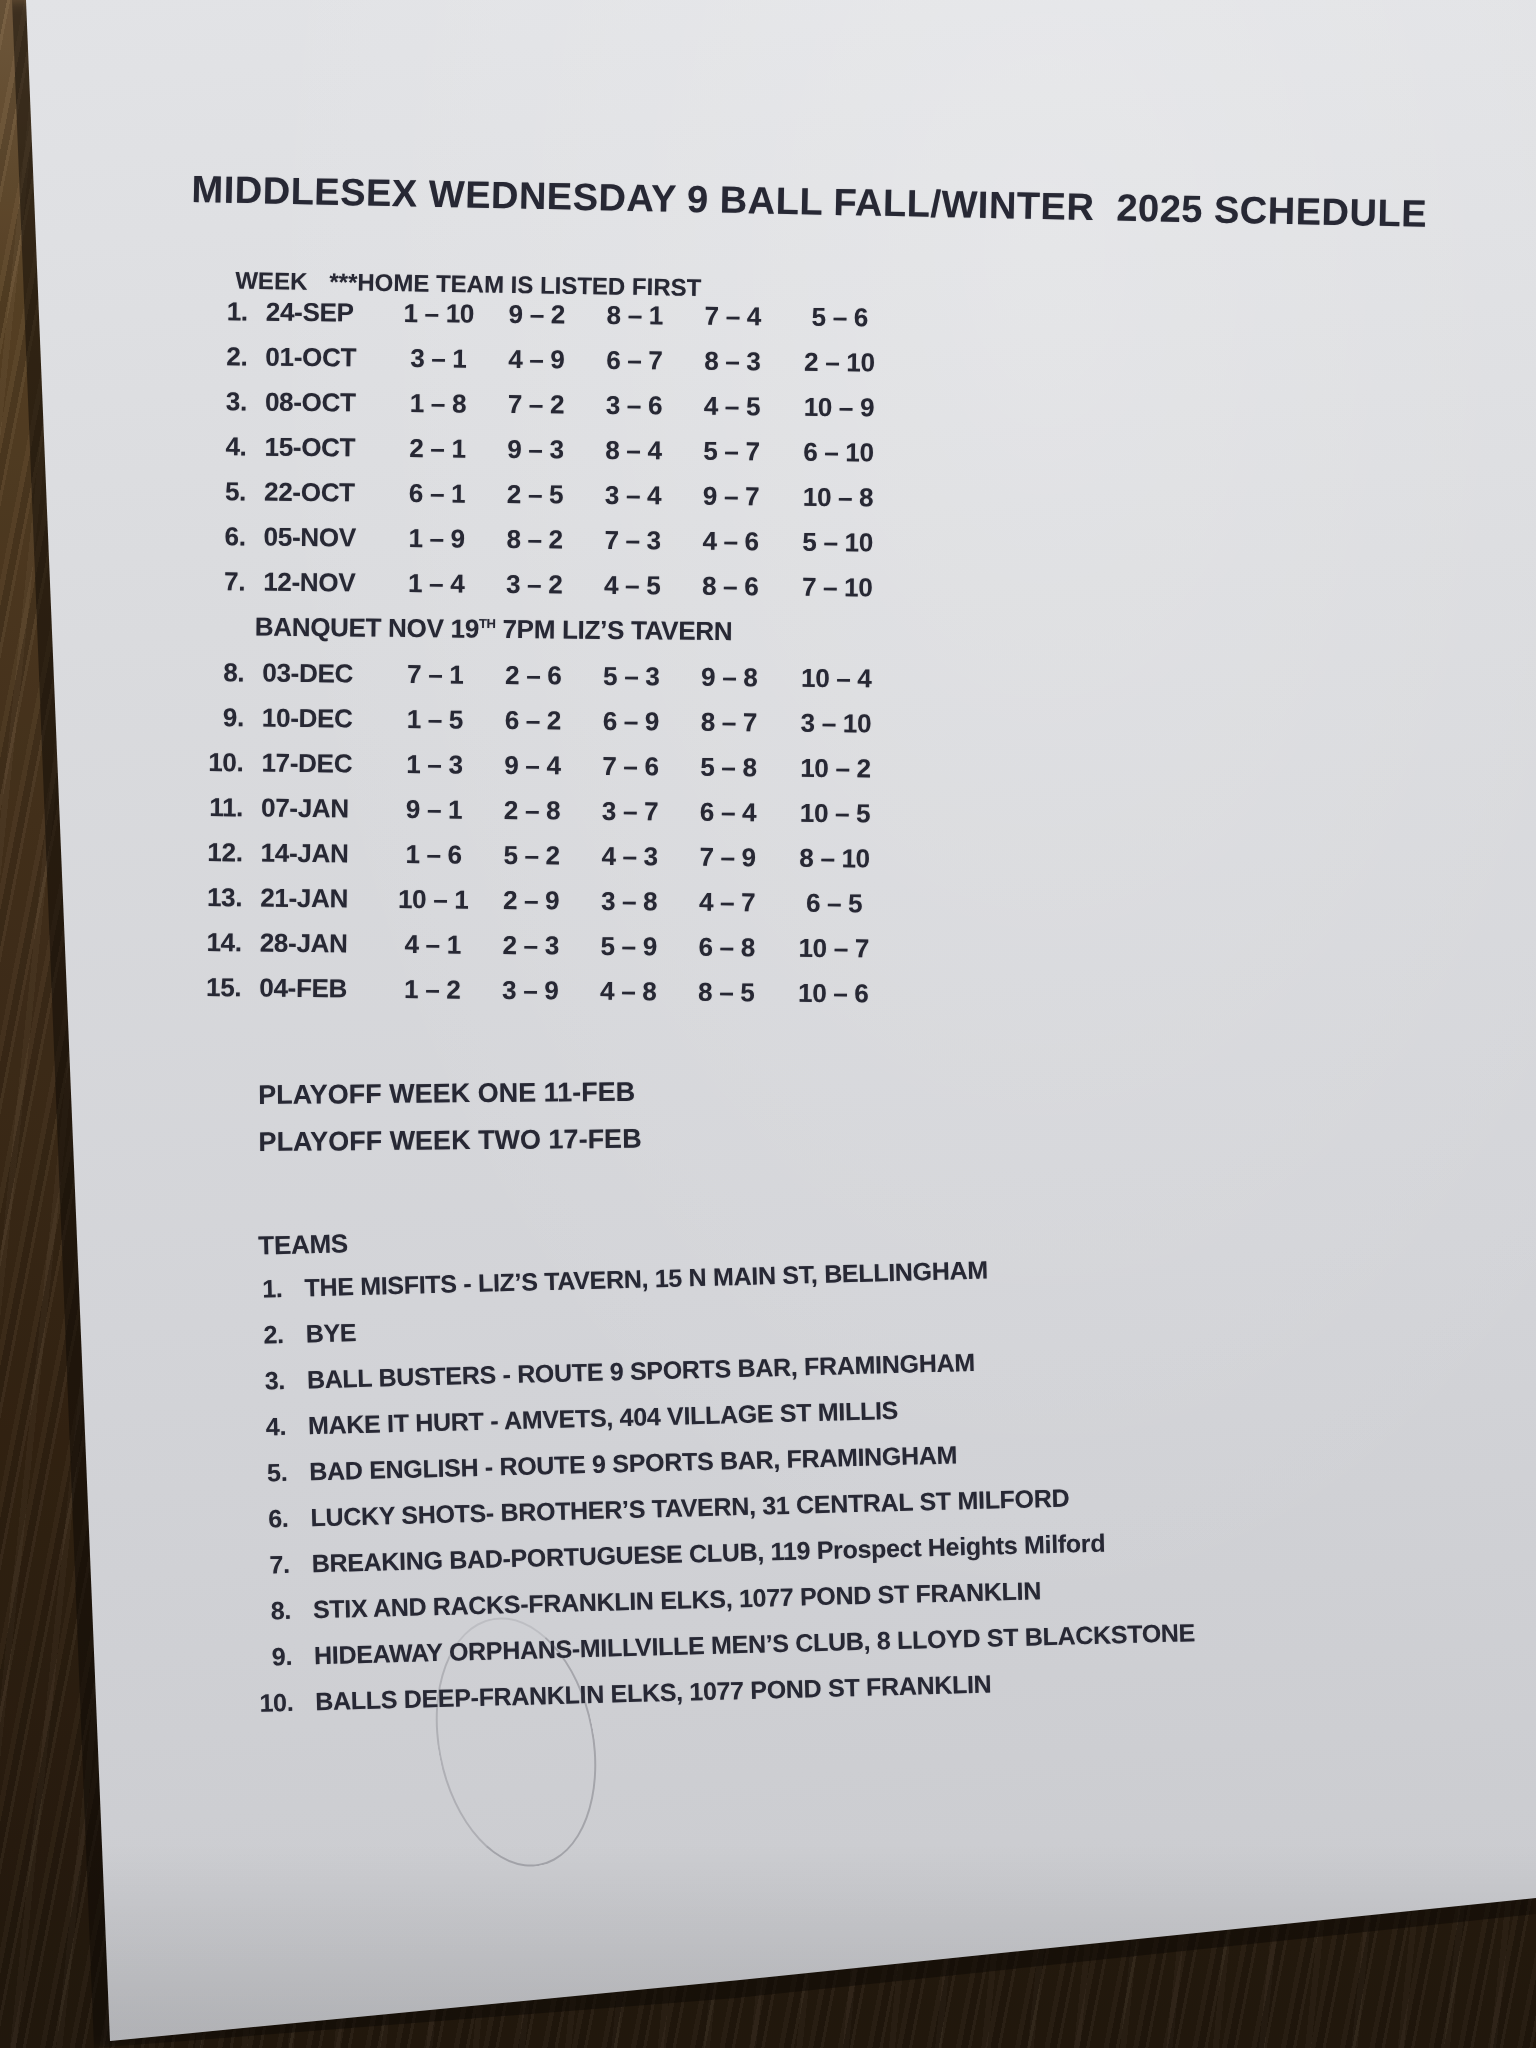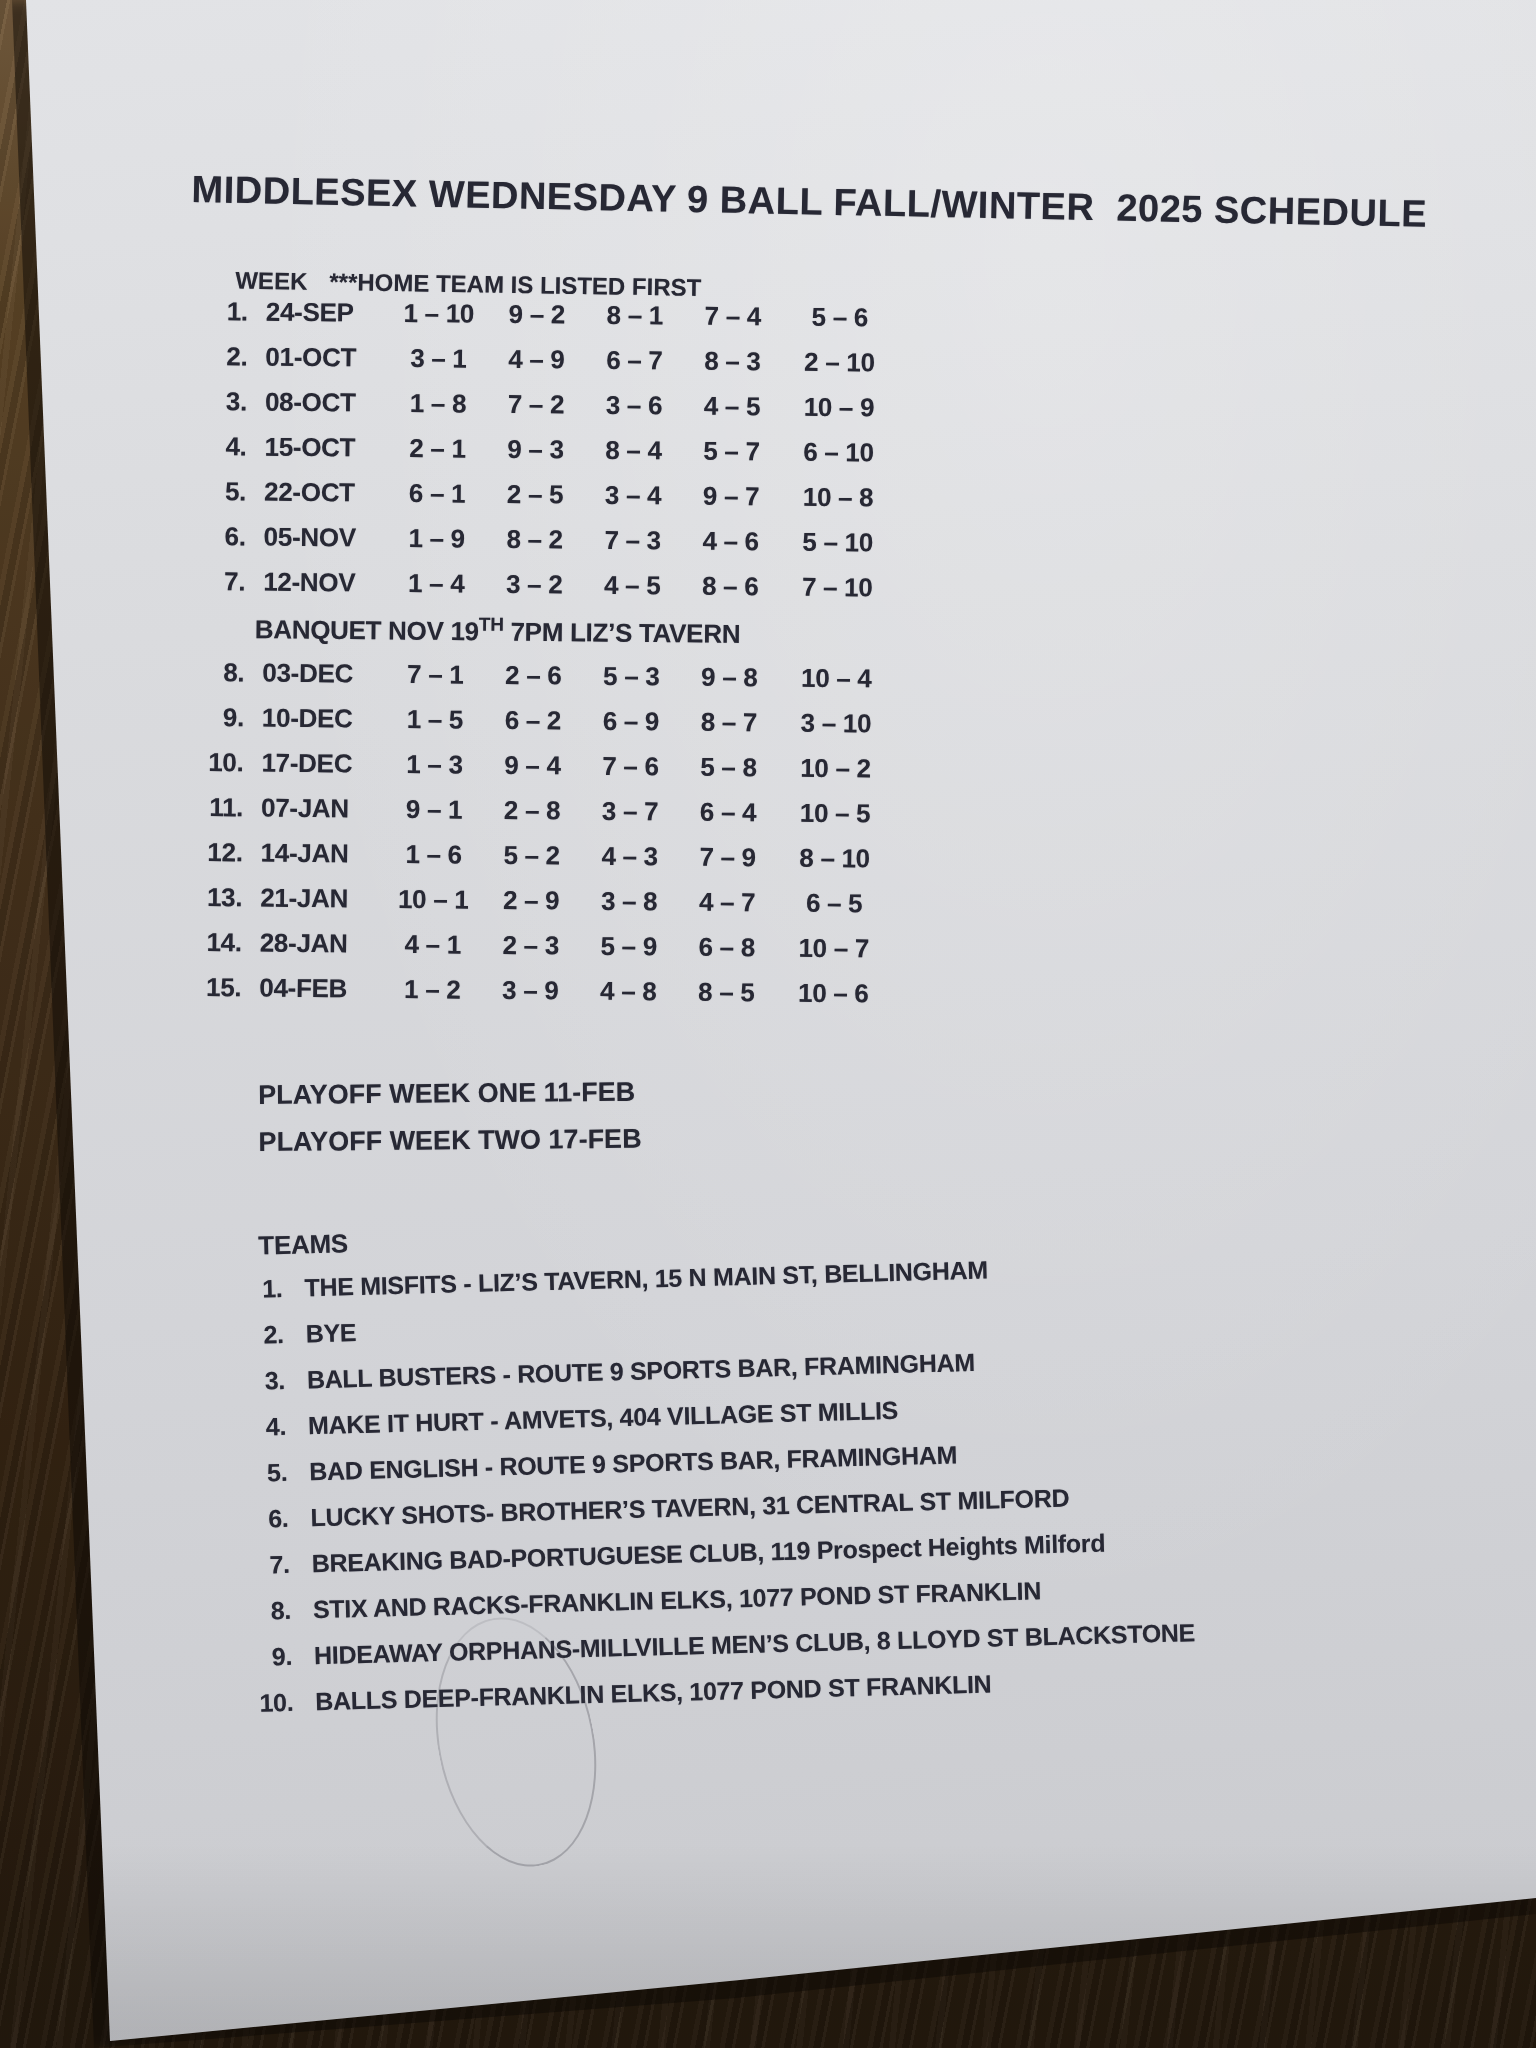--- a/index.html
+++ b/index.html
@@ -32,21 +32,21 @@
   .subtitle .note{margin-left:22px;}
 
   .sched{position:absolute;left:200px;top:296px;transform:rotate(.55deg);
     transform-origin:left top;font-size:26px;letter-spacing:-.3px;}
   .srow{display:flex;align-items:baseline;height:45px;}
   .wnum{width:48px;text-align:right;}
   .wdate{width:124px;padding-left:18px;}
   .game{width:98px;text-align:center;white-space:pre;}
   .game.last{width:116px;}
   .banquet{height:46px;padding-left:58px;white-space:pre;}
-  .banquet sup{font-size:19px;}
+  .banquet sup{font-size:13px;}
 
   .playoffs{position:absolute;left:258px;top:1080px;font-size:27px;
     transform:rotate(-.5deg);transform-origin:left top;}
   .playoffs .pline{height:47px;white-space:pre;}
 
   .teams{position:absolute;left:205px;top:1232px;font-size:25px;letter-spacing:-.3px;
     transform:rotate(-1.5deg);transform-origin:left top;}
   .theading{margin-left:53px;height:44px;font-size:26px;}
   .trow{display:flex;align-items:baseline;height:46px;}
   .tnum{width:76px;text-align:right;padding-right:4px;}

